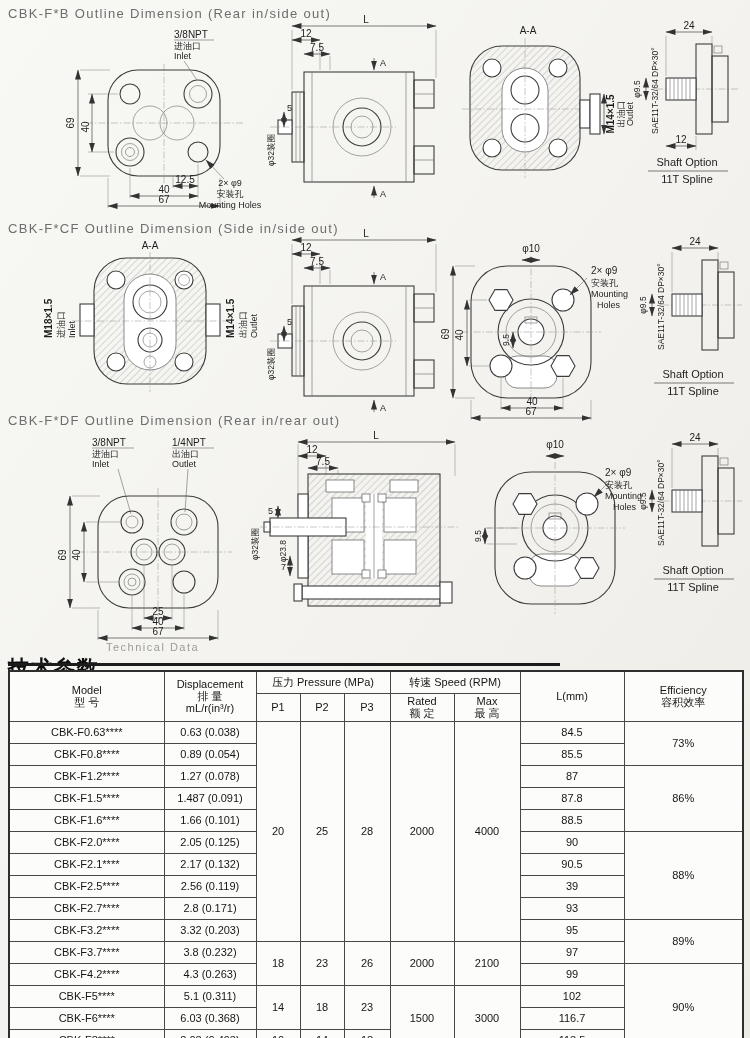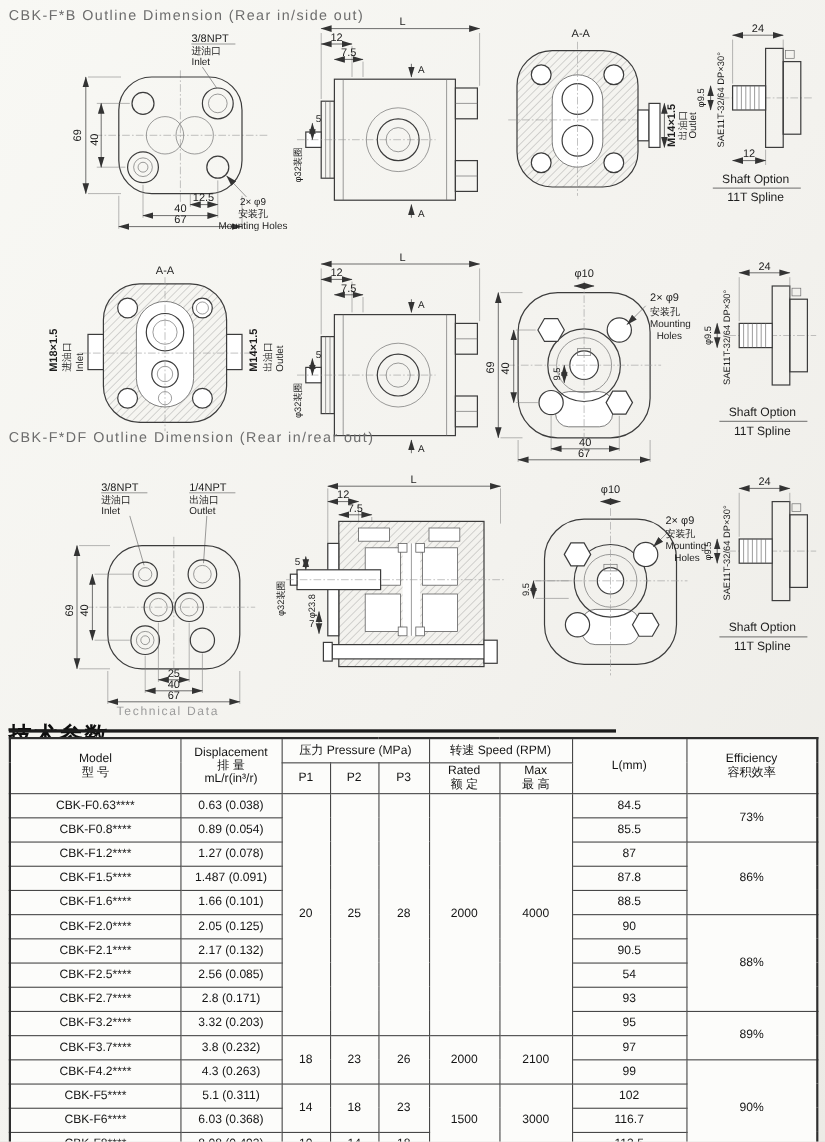--- a/index.html
+++ b/index.html
@@ -170,20 +170,21 @@
     <line class="dim" marker-start="url(#as)" marker-end="url(#ae)" x1="36" y1="130" x2="66" y2="130"></line>
     <text class="d" text-anchor="middle" x="51" y="127">12</text>
     <line class="dim" marker-start="url(#as)" marker-end="url(#ae)" x1="16" y1="62" x2="16" y2="84"></line>
     <text class="d85" text-anchor="middle" transform="translate(10,73) rotate(-90)">φ9.5</text>
     <text class="d85" transform="translate(28,118) rotate(-90)">SAE11T-32/64 DP×30°</text>
     <text class="cap" text-anchor="middle" x="57" y="150">Shaft Option</text>
     <line class="dim" x1="18" y1="155" x2="98" y2="155"></line>
     <text class="cap" text-anchor="middle" x="57" y="167">11T Spline</text>
   </svg>
 
+  <div class="sec-title" style="left:8px;top:221px">CBK-F*CF Outline Dimension (Side in/side out)</div>
 
   <svg style="left:36px;top:240px" width="230" height="178">
     <text class="d" text-anchor="middle" x="114" y="9">A-A</text>
     <rect class="hatched" x="58" y="18" width="112" height="126" rx="33"></rect>
     <rect class="thf" x="88" y="34" width="52" height="96" rx="26"></rect>
     <circle class="olf" cx="114" cy="62" r="17"></circle>
       <circle class="th" cx="114" cy="62" r="11"></circle>
     <circle class="olf" cx="114" cy="100" r="12"></circle>
       <circle class="th" cx="114" cy="100" r="7"></circle>
     <circle class="th" cx="114" cy="122" r="6"></circle>
@@ -296,21 +297,21 @@
     <line class="dim" marker-start="url(#as)" marker-end="url(#ae)" x1="36" y1="16" x2="82" y2="16"></line>
     <text class="d" text-anchor="middle" x="59" y="13">24</text>
     <line class="dim" marker-start="url(#as)" marker-end="url(#ae)" x1="16" y1="62" x2="16" y2="84"></line>
     <text class="d85" text-anchor="middle" transform="translate(10,73) rotate(-90)">φ9.5</text>
     <text class="d85" transform="translate(28,118) rotate(-90)">SAE11T-32/64 DP×30°</text>
     <text class="cap" text-anchor="middle" x="57" y="146">Shaft Option</text>
     <line class="dim" x1="18" y1="151" x2="98" y2="151"></line>
     <text class="cap" text-anchor="middle" x="57" y="163">11T Spline</text>
   </svg>
 
-  <div class="sec-title" style="left:8px;top:390px">CBK-F*DF Outline Dimension (Rear in/rear out)</div>
+  <div class="sec-title" style="left:8px;top:413px">CBK-F*DF Outline Dimension (Rear in/rear out)</div>
 
   <svg style="left:26px;top:436px" width="240" height="212">
     <line class="th" x1="66" y1="12" x2="108" y2="12"></line>
       <line class="th" x1="146" y1="12" x2="188" y2="12"></line>
     <text class="lb" x="66" y="10">3/8NPT</text>
     <text class="d9" x="66" y="21">进油口</text>
     <text class="d9" x="66" y="31">Inlet</text>
     <text class="lb" x="146" y="10">1/4NPT</text>
     <text class="d9" x="146" y="21">出油口</text>
     <text class="d9" x="146" y="31">Outlet</text>
@@ -531,22 +532,22 @@
             <td>90</td>
             <td rowspan="4">88%</td>
           </tr>
           <tr>
             <td>CBK-F2.1****</td>
             <td>2.17 (0.132)</td>
             <td>90.5</td>
           </tr>
           <tr>
             <td>CBK-F2.5****</td>
-            <td>2.56 (0.085)</td>
-            <td>54</td>
+            <td>2.56 (0.119)</td>
+            <td>39</td>
           </tr>
           <tr>
             <td>CBK-F2.7****</td>
             <td>2.8 (0.171)</td>
             <td>93</td>
           </tr>
           <tr>
             <td>CBK-F3.2****</td>
             <td>3.32 (0.203)</td>
             <td>95</td>

